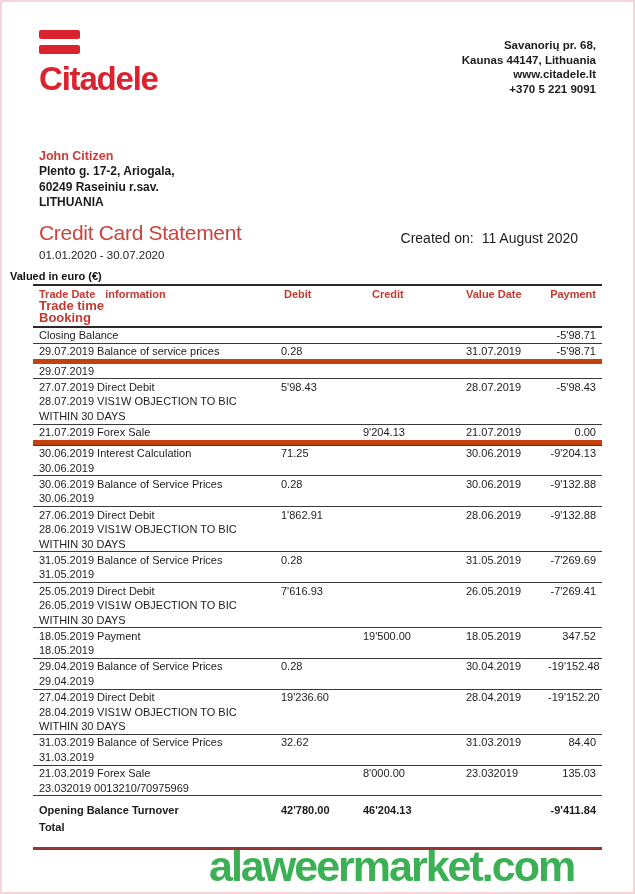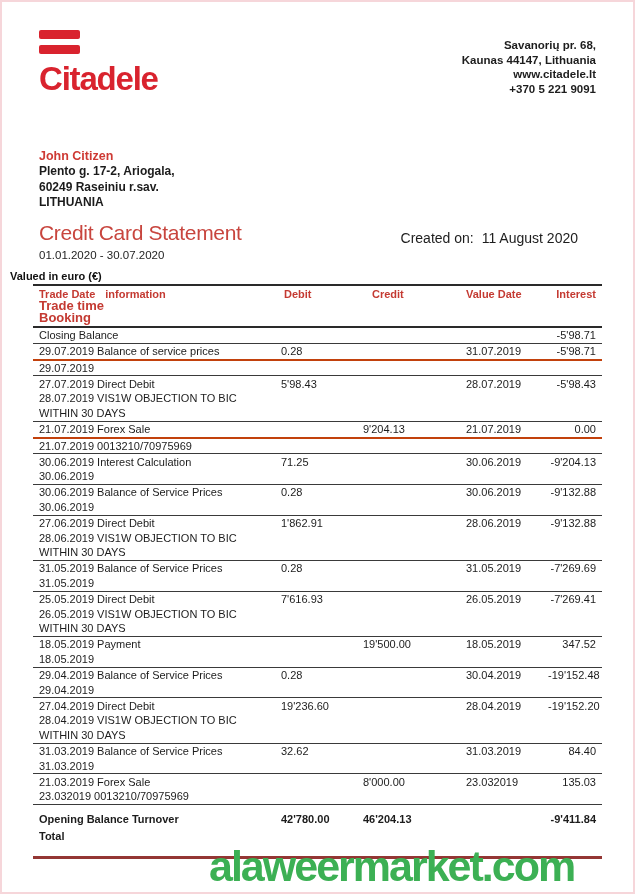--- a/index.html
+++ b/index.html
@@ -51,21 +51,21 @@
 
   .thead { border-bottom:2px solid #2a2a2a; padding:2px 0 2px 0; }
   .thead .hline { color:#c43a32; font-weight:bold; font-size:11px; line-height:12px; }
   .thead .c-debit { padding-left:5px; }
   .thead .c-credit { padding-left:11px; }
   .h-info { margin-left:10px; }
   .h-sub { color:#c43a32; font-weight:bold; font-size:13px; line-height:12px; padding-left:6px; }
 
   .txn { border-bottom:1px solid #3a3a3a; font-size:11px; line-height:14.6px; }
   .txn .line1 { padding-top:0.5px; }
-  .txn .line1.internal-line { border-bottom:2px solid #c2410c; }
+  .txn .line1.internal-line { border-bottom:5px solid #c2410c; }
   .extra-line { padding-left:6px; font-size:11px; line-height:14.6px; }
 
   .totals { font-weight:bold; font-size:11px; padding:6px 0 2px 0; }
   .totals .trow { line-height:17px; }
   .totals .label2 { padding-left:6px; line-height:17px; }
 
   
   .maroon-line { height:3px; background:#943634; margin:9px 31px 0 31px; }
   .end-text { text-align:center; font-weight:bold; font-size:10.5px; margin-top:2px; color:#111; }
   .watermark {
@@ -111,21 +111,21 @@
 
   <div class="table">
     <div class="thead">
       <div class="grid hline">
         <div class="c-desc">
           <span>Trade Date</span><span class="h-info">information</span>
         </div>
         <div class="c-debit">Debit</div>
         <div class="c-credit">Credit</div>
         <div class="c-vd">Value Date</div>
-        <div class="c-bal">Interest</div>
+        <div class="c-bal">Payment</div>
       </div>
       <div class="h-sub">Trade time</div>
       <div class="h-sub">Booking</div>
     </div>
 
     <div>
   <div class="txn">
     <div class="grid line1">
       <div class="c-desc">Closing Balance</div>
       <div class="c-debit"></div>
@@ -164,23 +164,20 @@
   </div>
 
   <div class="txn">
     <div class="grid line1 internal-line">
       <div class="c-desc">21.07.2019 Forex Sale</div>
       <div class="c-debit"></div>
       <div class="c-credit">9'204.13</div>
       <div class="c-vd">21.07.2019</div>
       <div class="c-bal">0.00</div>
     </div>
-    <div class="extra">
-            <div class="extra-line">21.07.2019 0013210/70975969</div>
-          </div>
   </div>
 
   <div class="txn">
     <div class="grid line1">
       <div class="c-desc">30.06.2019 Interest Calculation</div>
       <div class="c-debit">71.25</div>
       <div class="c-credit"></div>
       <div class="c-vd">30.06.2019</div>
       <div class="c-bal">-9'204.13</div>
     </div>

